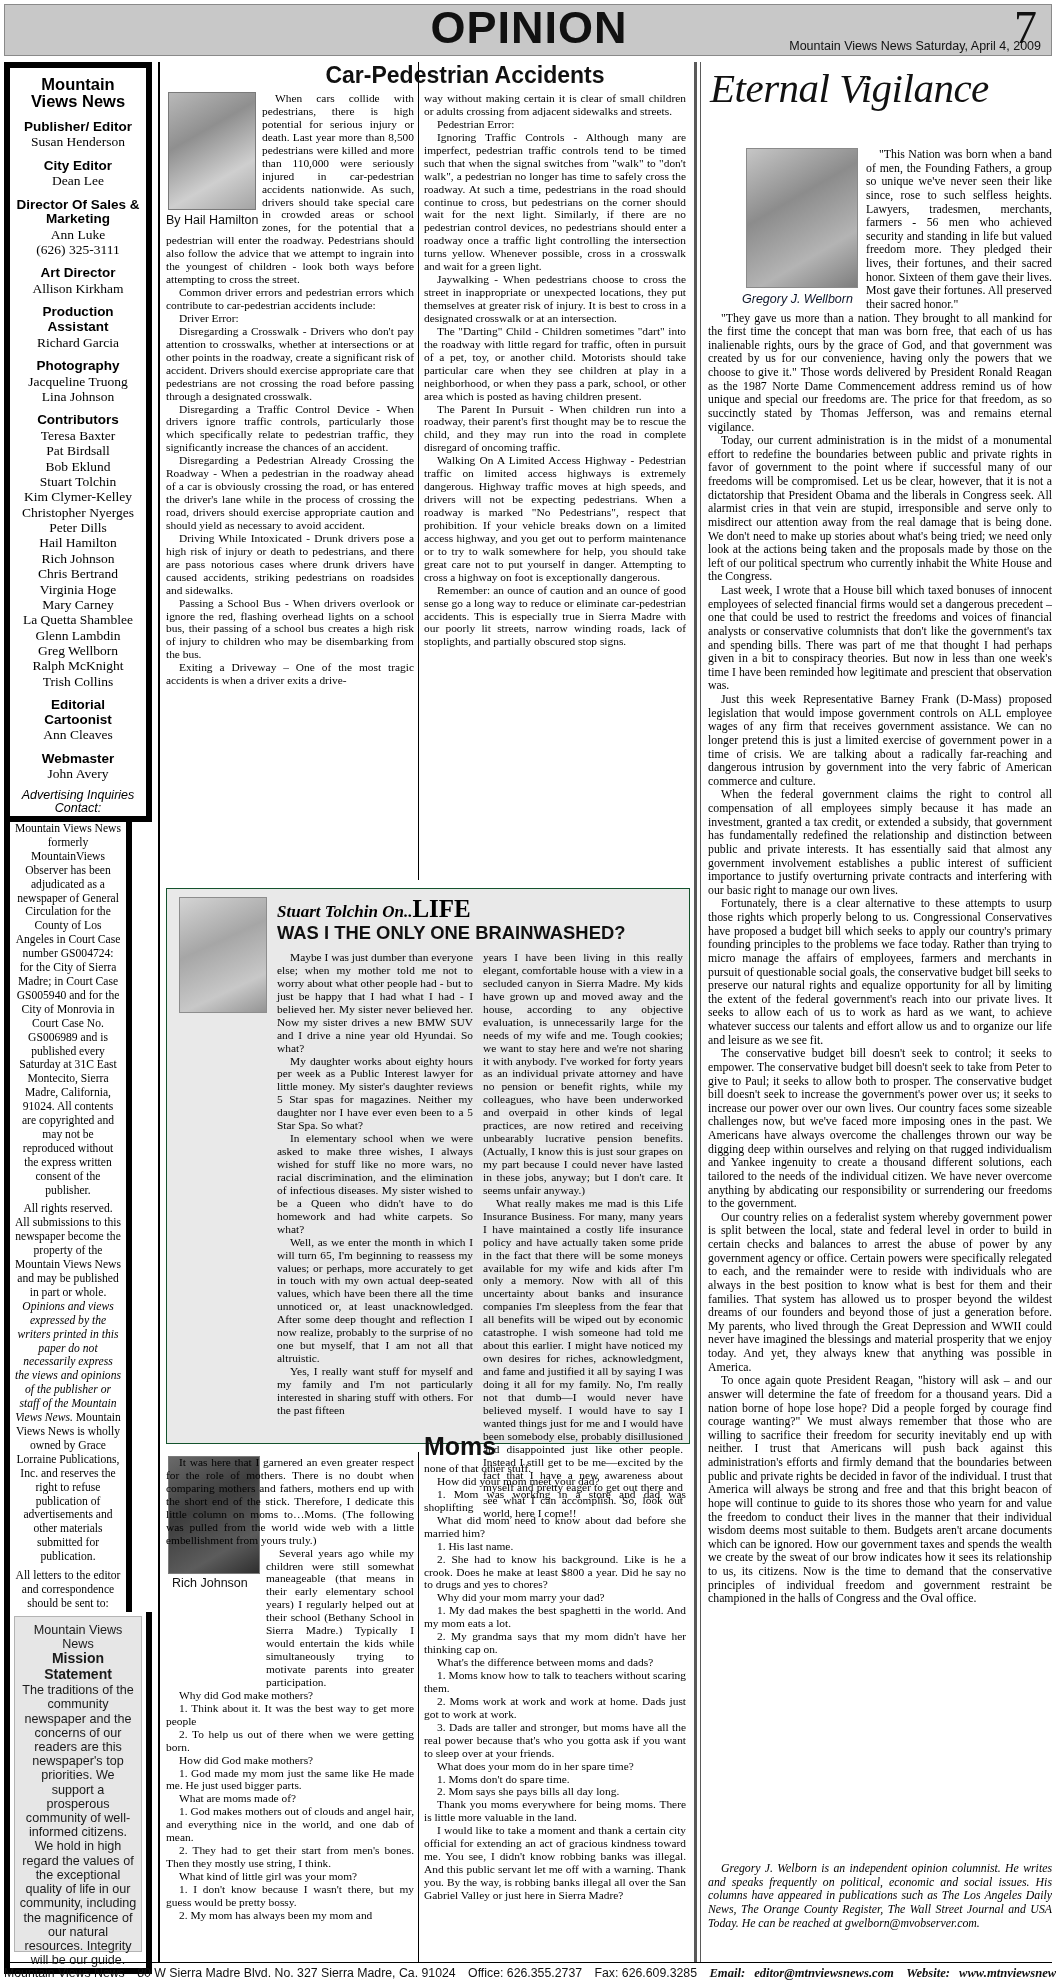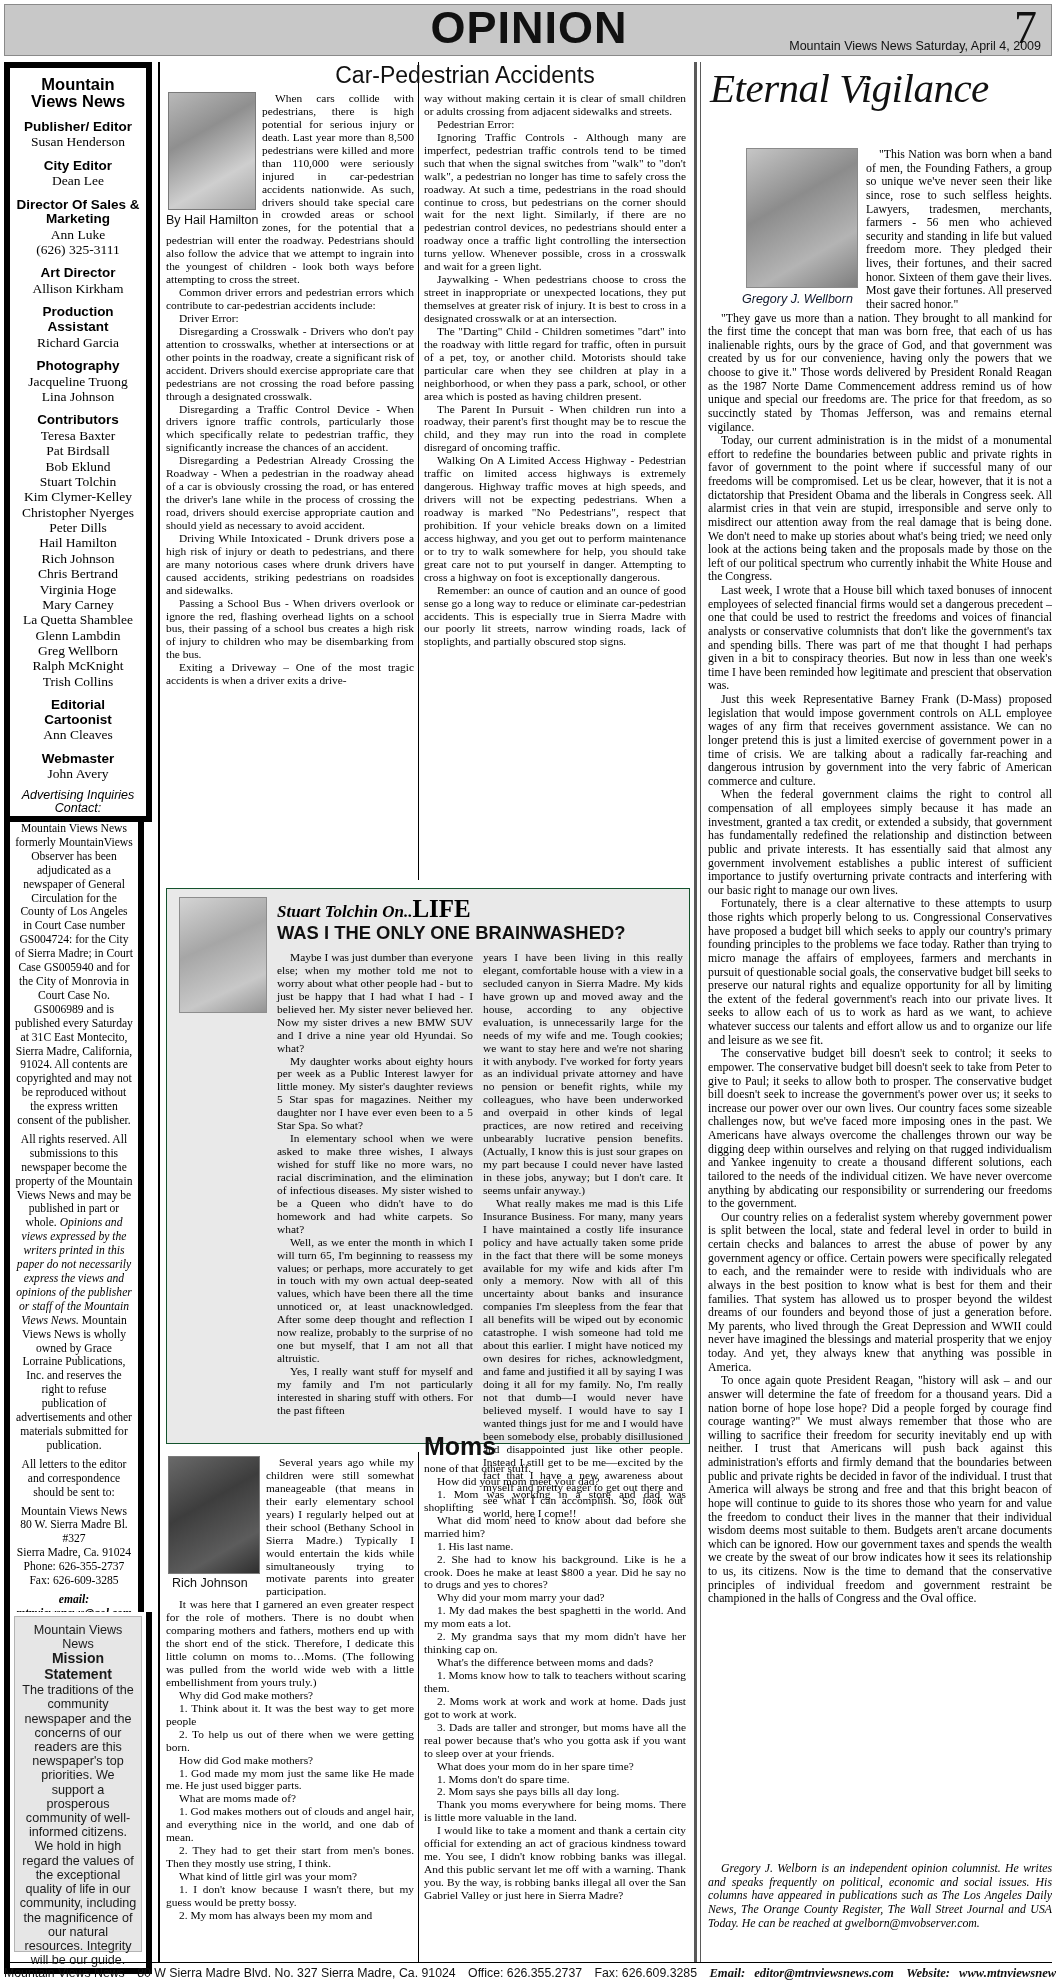--- a/index.html
+++ b/index.html
@@ -47,21 +47,21 @@
              font-size:13.5px; line-height:1.08; margin-top:9px; }
   .sb-name { font-family:"Liberation Serif", serif; font-size:13.5px;
              line-height:1.14; }
   .sb-italic { font-family:"Liberation Sans", sans-serif; font-style:italic;
                font-size:12.5px; line-height:1.04; margin-top:7px; }
   .sb-bold { font-family:"Liberation Serif", serif; font-weight:bold;
              font-size:13.5px; line-height:1.12; margin-top:8px; }
 
   
   .legal {
-    position:absolute; left:4px; top:822px; width:140px; height:790px;
+    position:absolute; left:4px; top:822px; width:128px; height:790px;
     border-left:6px solid #000; border-right:6px solid #000;
     background:#fff; padding:0 5px; text-align:center;
     font-family:"Liberation Serif", serif; font-size:11.6px; line-height:1.2;
   }
   .legal p { margin:0 0 5px 0; }
   .legal .it { font-style:italic; }
   .legal .bold { font-weight:bold; }
 
   
   .mission {
@@ -84,21 +84,21 @@
     position:absolute; left:158px; top:62px; width:2px; height:1900px;
     background:#000;
   }
   .col-rule {
     position:absolute; width:1px; background:#000;
   }
 
   
   .hl-car {
     position:absolute; left:255px; top:62px; width:420px; text-align:center;
-    font-family:"Liberation Sans", sans-serif; font-weight:normal;
+    font-family:"Liberation Sans", sans-serif; font-weight:bold;
     font-size:23px; color:#111;
   }
   .byline-photo {
     position:absolute; left:168px; top:92px; width:88px; height:118px;
     background:linear-gradient(150deg,#b9b9b9 0%,#8f8f8f 35%,#cfcfcf 70%,#a4a4a4 100%);
     border:1px solid #7a7a7a;
   }
   .byline-photo.p3 {
     background:linear-gradient(150deg,#6a6a6a 0%,#3d3d3d 40%,#5c5c5c 75%,#2e2e2e 100%);
   }
@@ -269,21 +269,21 @@
 <div class="byline-photo"></div>
 <div class="byline-name" style="left:166px; top:213px;">By Hail Hamilton</div>
 
 <div class="bodytext" id="car-col1" style="left:166px; top:92px; width:248px; height:790px;">
     <p><span style="float: left; width: 96px; height: 132px;"></span>When cars collide with pedestrians, there is high potential for serious injury or death. Last year more than 8,500 pedestrians were killed and more than 110,000 were seriously injured in car-pedestrian accidents nationwide. As such, drivers should take special care in crowded areas or school zones, for the potential that a pedestrian will enter the roadway. Pedestrians should also follow the advice that we attempt to ingrain into the youngest of children - look both ways before attempting to cross the street.</p>
     <p>Common driver errors and pedestrian errors which contribute to car-pedestrian accidents include:</p>
     <p>Driver Error:</p>
     <p>Disregarding a Crosswalk - Drivers who don't pay attention to crosswalks, whether at intersections or at other points in the roadway, create a significant risk of accident. Drivers should exercise appropriate care that pedestrians are not crossing the road before passing through a designated crosswalk.</p>
     <p>Disregarding a Traffic Control Device - When drivers ignore traffic controls, particularly those which specifically relate to pedestrian traffic, they significantly increase the chances of an accident.</p>
     <p>Disregarding a Pedestrian Already Crossing the Roadway - When a pedestrian in the roadway ahead of a car is obviously crossing the road, or has entered the driver's lane while in the process of crossing the road, drivers should exercise appropriate caution and should yield as necessary to avoid accident.</p>
-    <p>Driving While Intoxicated - Drunk drivers pose a high risk of injury or death to pedestrians, and there are many notorious cases where drunk drivers have caused accidents, striking pedestrians on roadsides and sidewalks.</p>
+    <p>Driving While Intoxicated - Drunk drivers pose a high risk of injury or death to pedestrians, and there are pass notorious cases where drunk drivers have caused accidents, striking pedestrians on roadsides and sidewalks.</p>
     <p>Passing a School Bus - When drivers overlook or ignore the red, flashing overhead lights on a school bus, their passing of a school bus creates a high risk of injury to children who may be disembarking from the bus.</p>
     <p>Exiting a Driveway – One of the most tragic accidents is when a driver exits a drive-</p>
   </div>
 <div class="bodytext" id="car-col2" style="left:424px; top:92px; width:262px; height:790px;">
     <p class="noind">way without making certain it is clear of small children or adults crossing from adjacent sidewalks and streets.</p>
     <p>Pedestrian Error:</p>
     <p>Ignoring Traffic Controls - Although many are imperfect, pedestrian traffic controls tend to be timed such that when the signal switches from "walk" to "don't walk", a pedestrian no longer has time to safely cross the roadway. At such a time, pedestrians in the road should continue to cross, but pedestrians on the corner should wait for the next light. Similarly, if there are no pedestrian control devices, no pedestrians should enter a roadway once a traffic light controlling the intersection turns yellow. Whenever possible, cross in a crosswalk and wait for a green light.</p>
     <p>Jaywalking - When pedestrians choose to cross the street in inappropriate or unexpected locations, they put themselves at greater risk of injury. It is best to cross in a designated crosswalk or at an intersection.</p>
     <p>The "Darting" Child - Children sometimes "dart" into the roadway with little regard for traffic, often in pursuit of a pet, toy, or another child. Motorists should take particular care when they see children at play in a neighborhood, or when they pass a park, school, or other area which is posted as having children present.</p>
     <p>The Parent In Pursuit - When children run into a roadway, their parent's first thought may be to rescue the child, and they may run into the road in complete disregard of oncoming traffic.</p>
@@ -307,22 +307,22 @@
   <div class="bodytext" id="tol-col2" style="left:316px; top:62px; width:200px; height:486px;">
       <p class="noind">years I have been living in this really elegant, comfortable house with a view in a secluded canyon in Sierra Madre. My kids have grown up and moved away and the house, according to any objective evaluation, is unnecessarily large for the needs of my wife and me.  Tough cookies; we want to stay here and we're not sharing it with anybody.  I've worked for forty years as an individual private attorney and have no pension or benefit rights, while my colleagues, who have been underworked and overpaid in other kinds of legal practices, are now retired and receiving unbearably lucrative pension benefits.  (Actually, I know this is just sour grapes on my part because I could never have lasted in these jobs, anyway; but I don't care.  It seems unfair anyway.)</p>
       <p>What really makes me mad is this Life Insurance Business. For many, many years I have maintained a costly life insurance policy and have actually taken some pride in the fact that there will be some moneys available for my wife and kids after I'm only a memory.  Now with all of this uncertainty about banks and insurance companies I'm sleepless from the fear that all benefits will be wiped out by economic catastrophe.  I wish someone had told me about this earlier.  I might have noticed my own desires for riches, acknowledgment, and fame and justified it all by saying I was doing it all for my family.  No, I'm really not that dumb—I would never have believed myself.  I would have to say I wanted things just for me and I would have been somebody else, probably disillusioned and disappointed just like other people.  Instead I still get to be me—excited by the fact that I have a new awareness about myself and pretty eager to get out there and see what I can accomplish.  So, look out world, here I come!!</p>
     </div>
 </div>
 
 <div class="moms-title">Moms</div>
 <div class="byline-photo p3" style="left:168px; top:1456px; width:92px; height:118px;"></div>
 <div class="byline-name" style="left:172px; top:1576px;">Rich Johnson</div>
 <div class="bodytext" id="moms-col1" style="left:166px; top:1456px; width:248px; height:506px;">
+    <p>It was here that I garnered an even greater respect for the role of mothers. There is no doubt when comparing mothers and fathers, mothers end up with the short end of the stick. Therefore, I dedicate this little column on moms to…Moms. (The following was pulled from the world wide web with a little embellishment from yours truly.)</p>
     <p><span style="float: left; width: 100px; height: 132px;"></span>Several years ago while my children were still somewhat maneageable (that means in their early elementary school years) I regularly helped out at their school (Bethany School in Sierra Madre.) Typically I would entertain the kids while simultaneously trying to motivate parents into greater participation.</p>
-    <p>It was here that I garnered an even greater respect for the role of mothers. There is no doubt when comparing mothers and fathers, mothers end up with the short end of the stick. Therefore, I dedicate this little column on moms to…Moms. (The following was pulled from the world wide web with a little embellishment from yours truly.)</p>
     <p>Why did God make mothers?</p>
     <p>1.	Think about it. It was the best way to get more people</p>
     <p>2.	To help us out of there when we were getting born.</p>
     <p>How did God make mothers?</p>
     <p>1.	God made my mom just the same like He made me. He just used bigger parts.</p>
     <p>What are moms made of?</p>
     <p>1.	God makes mothers out of clouds and angel hair, and everything nice in the world, and one dab of mean.</p>
     <p>2.	They had to get their start from men's bones. Then they mostly use string, I think.</p>
     <p>What kind of little girl was your mom?</p>
     <p>1.	I don't know because I wasn't there, but my guess would be pretty bossy.</p>

